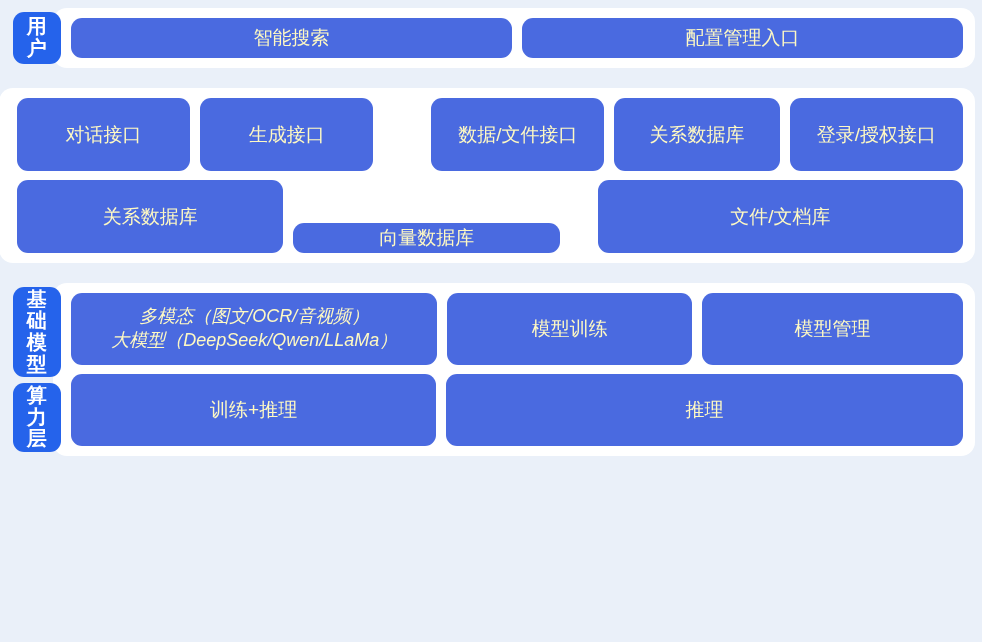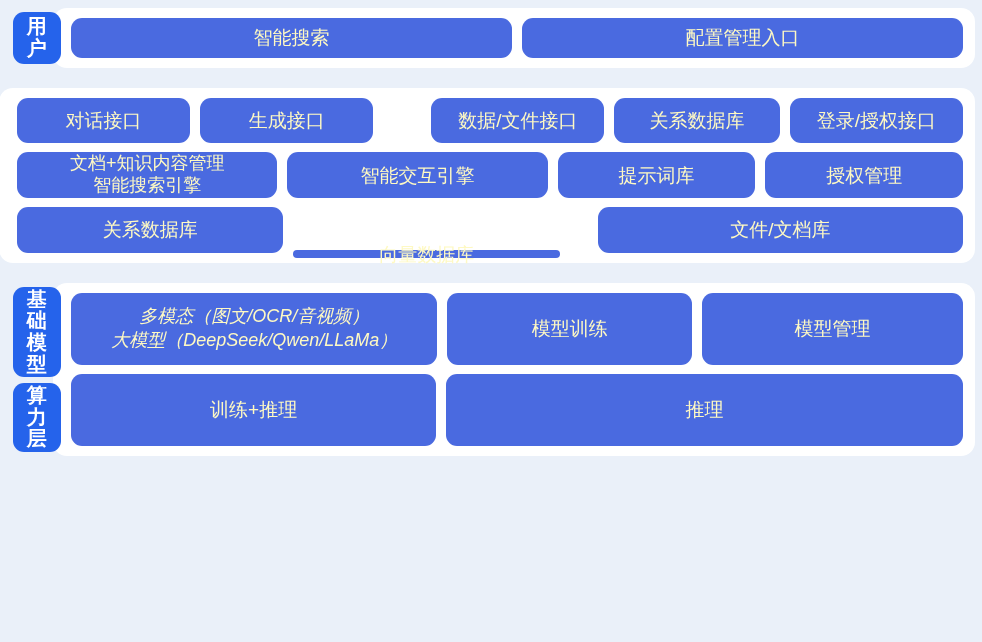--- a/index.html
+++ b/index.html
@@ -136,27 +136,20 @@
     <div class="section s2">
       <div class="panel">
         <div class="row">
           <div class="cell" style="flex: 1 1 0px;">对话接口</div>
           <div class="cell" style="flex: 1 1 0px;">生成接口</div>
           <div class="cell" style="flex: 1 1 0px; margin-left: 48px;">数据/文件接口</div>
           <div class="cell" style="flex: 0.95 1 0px;">关系数据库</div>
           <div class="cell" style="flex: 1 1 0px;">登录/授权接口</div>
         </div>
         <div class="row">
-          <div class="cell two-line" style="flex: 1.15 1 0px;">文档+知识内容管理
-智能搜索引擎</div>
-          <div class="cell" style="flex: 1.15 1 0px;">智能交互引擎</div>
-          <div class="cell" style="flex: 0.85 1 0px;">提示词库</div>
-          <div class="cell" style="flex: 0.85 1 0px;">授权管理</div>
-        </div>
-        <div class="row">
           <div class="cell" style="flex: 1 1 0px;">关系数据库</div>
           <div class="cell" style="flex: 1 1 0px; margin-top: 43px;">向量数据库</div>
           <div class="cell" style="flex: 1.4 1 0px; margin-left: 28px;">文件/文档库</div>
         </div>
       </div>
     </div>
     <div class="section s3">
       <div class="badge-col">
         <div class="badge">
           <span class="bt">基础模型</span>

